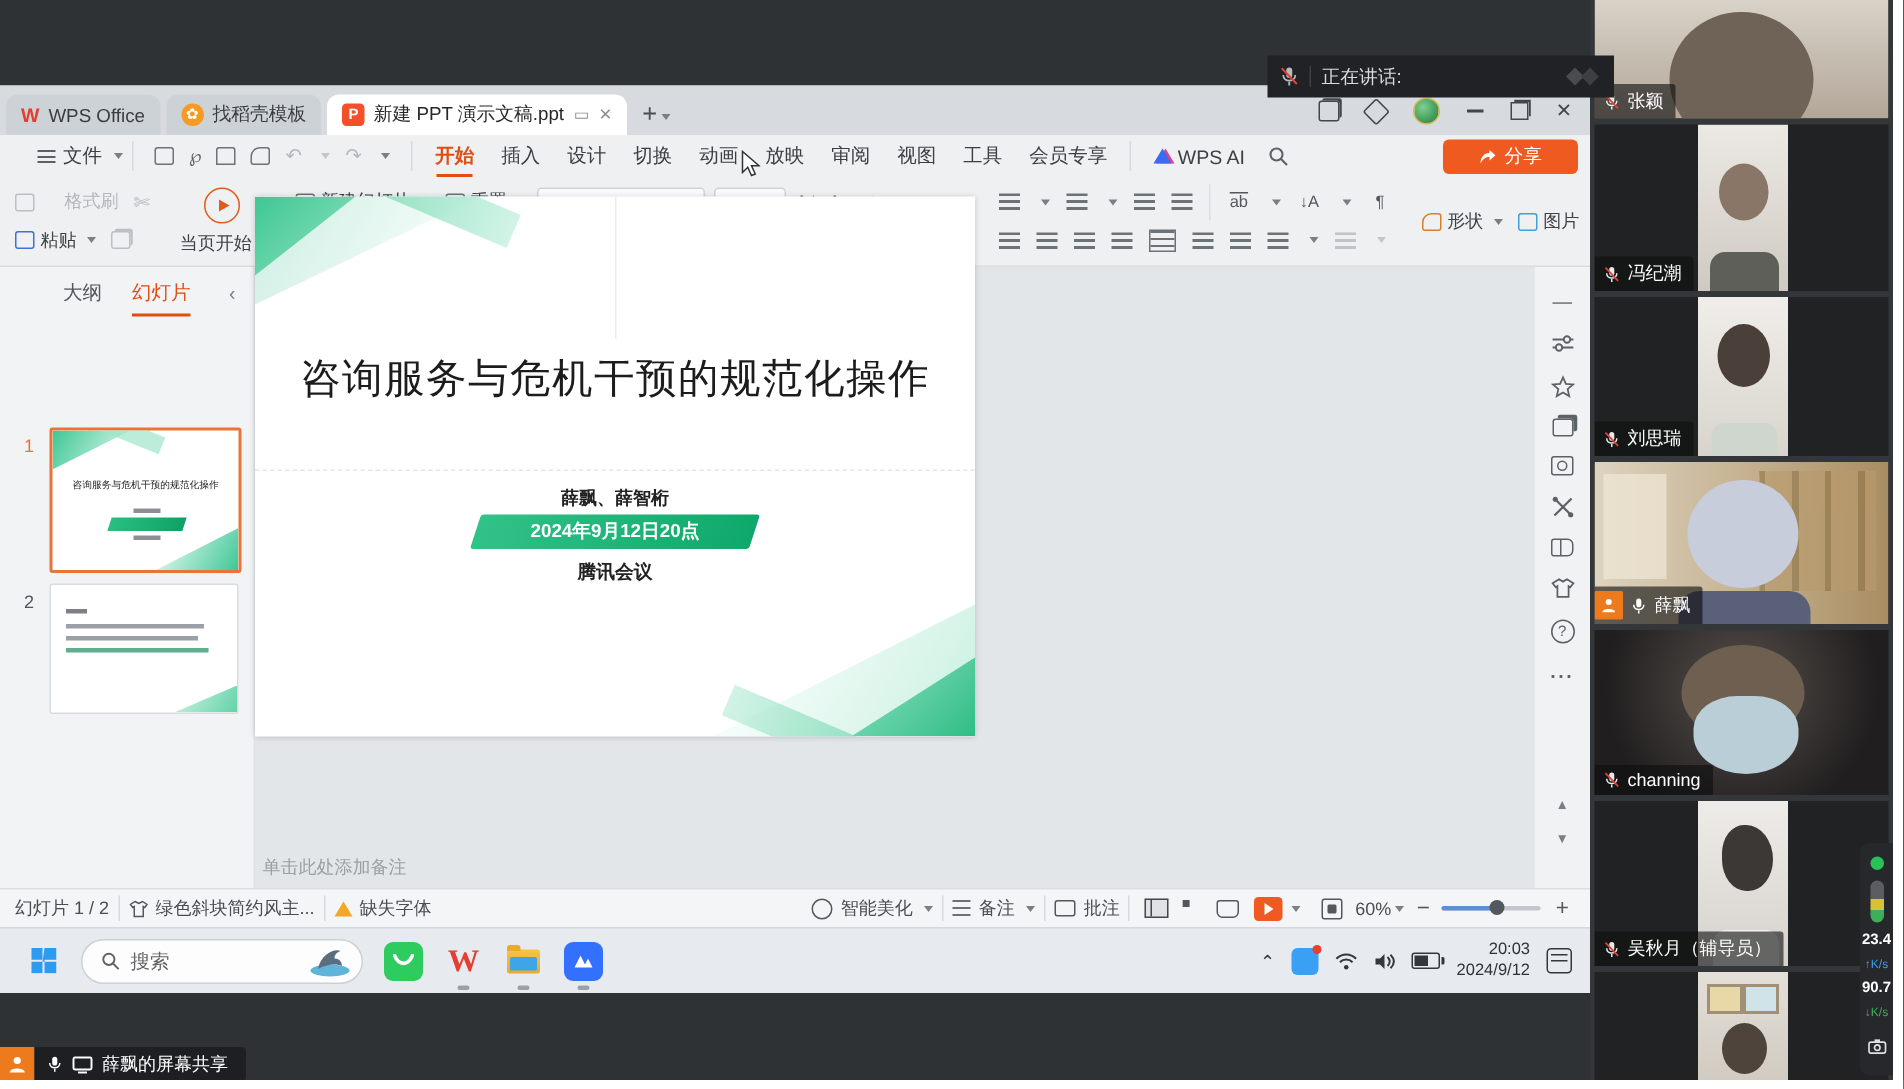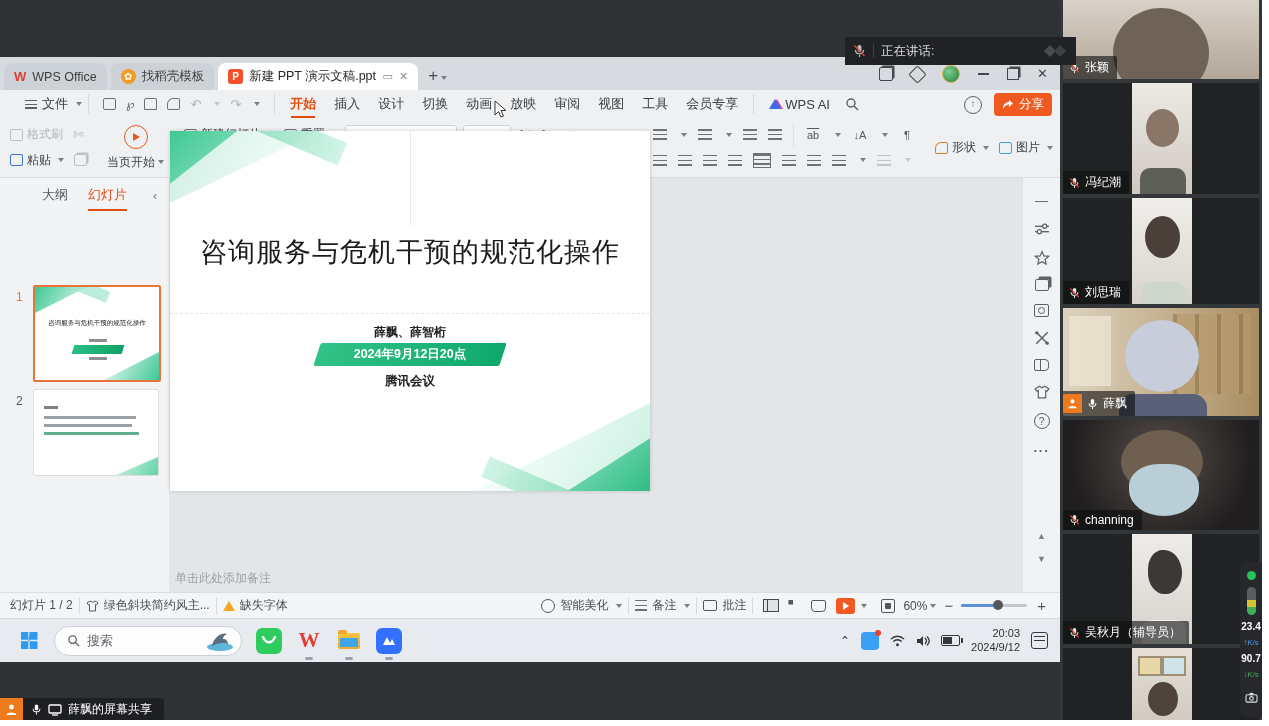--- a/index.html
+++ b/index.html
@@ -15,21 +15,21 @@
   .tabbar{left:0;top:0;width:100%;height:33px;background:#d7dbdf;display:flex;align-items:flex-end;}
   .tab{height:27px;border-radius:8px 8px 0 0;display:flex;align-items:center;padding:0 10px;gap:6px;background:#cdd2d7;color:#3a3d40;margin-left:4px;font-size:12.5px;}
   .tab.active{background:#ffffff;color:#26282b;}
   .tab .ico{width:15px;height:15px;border-radius:3px;display:flex;align-items:center;justify-content:center;color:#fff;font-weight:bold;font-size:10px;}
   .winctl{position:absolute;right:12px;top:8px;display:flex;gap:18px;align-items:center;color:#43474c;}
   .menubar{left:0;top:33px;width:100%;height:28px;display:flex;align-items:center;background:#eef0f2;padding-left:25px;box-sizing:border-box;}
   .menu-item{padding:0 9px;color:#3c4043;font-size:13px;position:relative;cursor:default;}
   .menu-item.active{color:#e14e12;font-weight:bold;}
   .menu-item.active::after{content:"";position:absolute;left:10px;right:10px;bottom:-5px;height:2px;background:#e14e12;}
   .qicons{display:flex;gap:10px;align-items:center;margin:0 8px;color:#5c6166;}
-  .share-btn{position:absolute;right:8px;top:36px;height:23px;background:#ee5a1f;color:#fff;border-radius:4px;display:flex;align-items:center;gap:5px;padding:0 8px;font-size:12.5px;}
+  .share-btn{position:absolute;right:8px;top:36px;height:23px;background:#ee5a1f;color:#fff;border-radius:4px;display:flex;align-items:center;gap:5px;padding:0 24px;font-size:12.5px;}
   .ribbon{left:0;top:61px;width:100%;height:60px;background:#eef0f2;border-bottom:1px solid #d9dcdf;display:flex;align-items:stretch;padding:4px 2px;box-sizing:border-box;}
   .rgroup{display:flex;flex-direction:column;justify-content:space-around;padding:0 8px;}
   .rrow{display:flex;align-items:center;gap:10px;height:24px;}
   .rlab{font-size:12px;color:#3f4347;white-space:nowrap;}
   .rlab.gray,.gray{color:#b3b7bb;}
   .rdiv{width:1px;background:#dcdfe2;margin:3px 2px;}
   .mini{display:inline-block;width:13px;height:12px;border:1.2px solid #6d7277;border-radius:2px;position:relative;box-sizing:border-box;}
   .mini.gray{border-color:#bcc0c4;}
   .pbars{display:inline-block;width:14px;height:11px;background:repeating-linear-gradient(to bottom,#6d7277 0 1.5px,rgba(0,0,0,0) 1.5px 4.6px);}
   .pbars.gray{background:repeating-linear-gradient(to bottom,#c0c4c8 0 1.5px,rgba(0,0,0,0) 1.5px 4.6px);}
@@ -154,21 +154,21 @@
     <div class="share-btn">
       <svg width="12" height="11" viewBox="0 0 12 11">
           <path d="M1 10 C1 5 4 3 7 3 L7 1 L11 4.5 L7 8 L7 5.5 C4.5 5.5 2.5 7 1 10 Z" fill="#fff"></path>
         </svg>
       <span>分享</span>
     </div>
 
     <div class="a ribbon">
       <div class="rgroup">
         <div class="rrow">
-          <span class="flex" style="gap:4px;">
+          <span class="flex" style="gap:20px;">
               <span class="mini gray"></span>
               <span class="rlab gray">格式刷</span>
             </span>
           <span class="gray" style="font-size:13px;">✄</span>
         </div>
         <div class="rrow">
           <span class="flex" style="gap:4px;">
               <span class="mini" style="border-color:#3f6fd8;"></span>
               <span class="rlab">粘贴</span>
               <span class="caret"></span>

